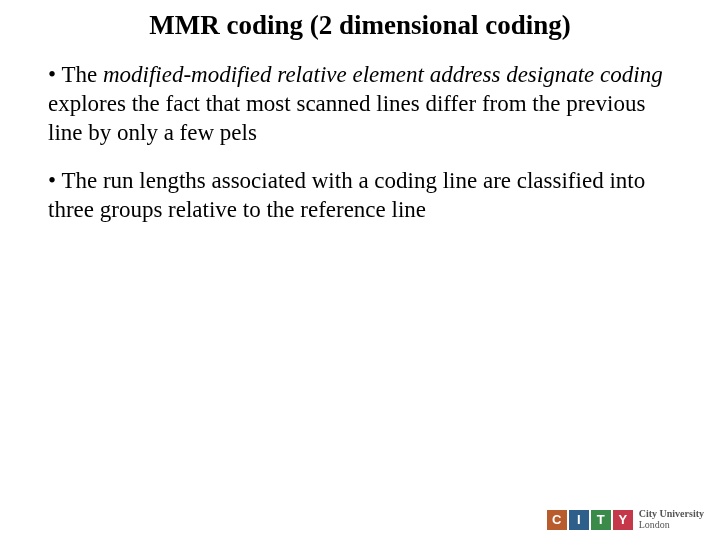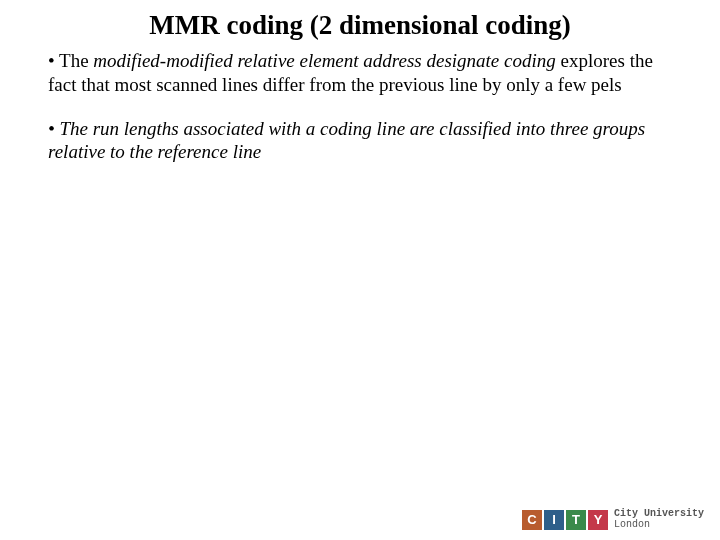--- a/index.html
+++ b/index.html
@@ -12,28 +12,28 @@
     position: relative;
     overflow: hidden;
   }
   .slide {
     padding: 10px 48px 0 48px;
   }
   .title {
     text-align: center;
     font-size: 27px;
     font-weight: bold;
-    margin-bottom: 8px;
+    margin-bottom: 20px;
   }
   .bullet {
-    font-size: 19px;
+    font-size: 23px;
     line-height: 1.25;
     margin-bottom: 20px;
   }
-  .bullet:last-child { margin-bottom: 12px; font-style: italic; }
+  .bullet:last-child { margin-bottom: 12px; }
   .italic { font-style: italic; }
   .logo {
     position: absolute;
     right: 16px;
     bottom: 10px;
     display: flex;
     align-items: center;
     gap: 6px;
   }
   .logo-blocks {
@@ -49,21 +49,21 @@
     color: #fff;
     font-family: Arial, sans-serif;
     font-weight: bold;
     font-size: 13px;
   }
   .b1 { background: #b85c2e; }
   .b2 { background: #2e5f8a; }
   .b3 { background: #3a8a4a; }
   .b4 { background: #c4384a; }
   .logo-text {
-    font-family: Liberation Mono, monospace;
+    font-family: Liberation Serif, serif;
     font-size: 10px;
     line-height: 1.05;
     color: #555;
   }
   .logo-text .uni { font-weight: bold; }
 </style>
 </head>
 <body>
 
 <div class="slide">

